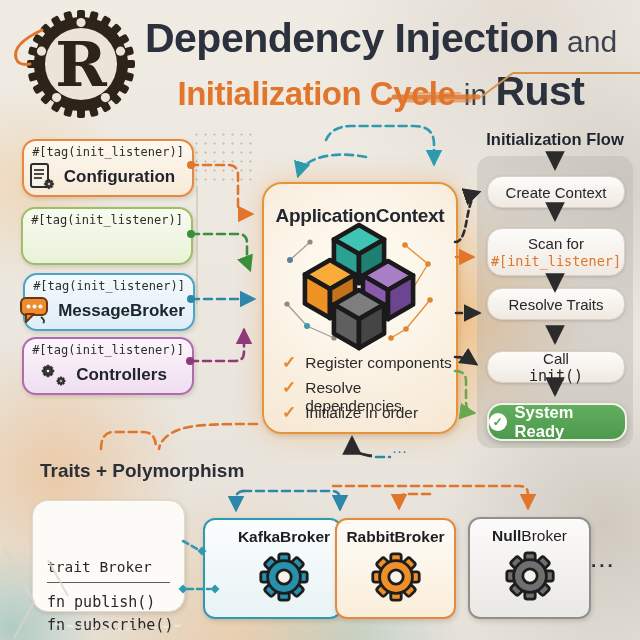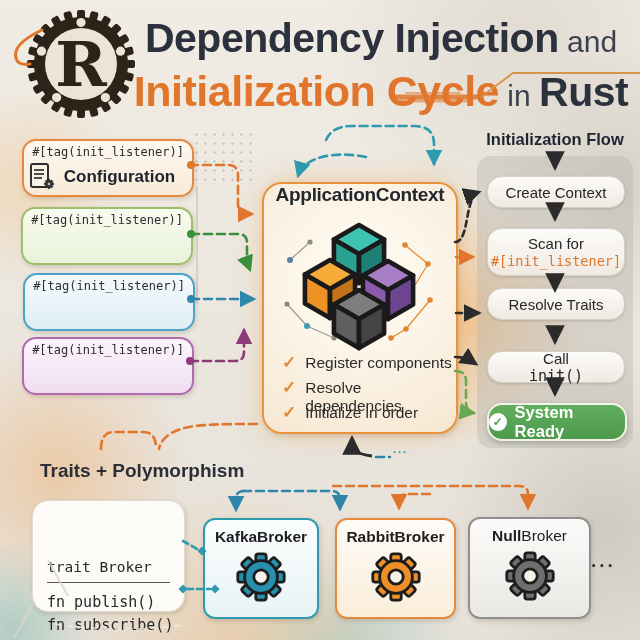--- a/index.html
+++ b/index.html
@@ -18,36 +18,36 @@
       radial-gradient(230px at 605px 525px, rgba(168,161,150,.38), transparent 72%),
       radial-gradient(260px at 520px 35px, rgba(208,201,191,.45), transparent 75%),
       linear-gradient(180deg,#f0ebe3,#e6e1d9);
   }
   .abs{position:absolute;}
   svg{display:block;}
   
   .title{left:128px;top:16px;width:506px;text-align:center;line-height:45px;}
   .t-bold{font-weight:bold;font-size:41px;color:#2b323d;letter-spacing:-.5px;}
   .t-reg{font-weight:400;font-size:30px;color:#3d434e;}
-  .t-orange{font-weight:bold;font-size:43px;color:#e0752b;letter-spacing:-.5px;}
+  .t-orange{font-weight:bold;font-size:33px;color:#e0752b;letter-spacing:-.5px;}
   
   .comp{width:168px;height:54px;border-radius:14px;border:2.5px solid;box-shadow:1px 2px 4px rgba(80,60,30,.18);}
   .comp .tag{font-family:"DejaVu Sans Mono",monospace;font-size:12px;color:#2e2e2e;text-align:center;margin-top:4px;}
   .comp .row{display:flex;align-items:center;justify-content:center;gap:7px;margin-top:3px;}
   .comp .nm{font-weight:bold;font-size:17px;color:#20242c;}
   .comp .ic{margin-left:-14px;}
   .c-config{border-color:#e8883c;background:linear-gradient(180deg,#fdf8f0,#f8ead7);}
   .c-db{border-color:#9dbf6a;background:linear-gradient(180deg,#f8fbf0,#e9f2d8);}
   .c-mb{border-color:#4aa3c8;background:linear-gradient(180deg,#f4fafd,#dfeef6);}
   .c-ct{border-color:#b06ab0;background:linear-gradient(180deg,#fcf5fc,#f0def0);}
   
   .appctx{left:262px;top:182px;width:192px;height:248px;border:2.5px solid #e8933c;border-radius:20px;
     background:radial-gradient(circle at 50% 38%,#fdf7ec 30%,#f6e7d2);
     box-shadow:0 0 26px rgba(240,170,90,.45),1px 2px 5px rgba(80,60,30,.2);}
-  .appctx .ttl{font-weight:bold;font-size:19px;text-align:center;margin-top:0;color:#23272f;letter-spacing:-.3px;}
+  .appctx .ttl{font-weight:bold;font-size:19px;text-align:center;margin-top:21px;color:#23272f;letter-spacing:-.3px;}
   .check-row{position:absolute;left:18px;display:flex;gap:9px;align-items:baseline;width:170px;}
   .check-mark{color:#e8872e;font-weight:bold;font-size:17px;}
   .check-txt{font-size:15.5px;color:#2b2b2b;}
   
   .flow-title{left:470px;top:130px;width:170px;text-align:center;font-weight:bold;font-size:16.5px;color:#1f2530;}
   .flow-panel{left:477px;top:156px;width:156px;height:292px;background:rgba(186,181,174,.42);border-radius:14px;}
   .pill{left:487px;width:136px;border-radius:15px;border:1px solid #d8d1c7;
     background:linear-gradient(180deg,#fdfcfa,#efe9e1);box-shadow:0 1px 3px rgba(0,0,0,.16);
     display:flex;flex-direction:column;align-items:center;justify-content:center;font-size:15px;color:#26262a;}
   .pill .mono{font-family:"DejaVu Sans Mono",monospace;}
@@ -61,21 +61,21 @@
   .traitbox{left:32px;top:500px;width:153px;height:112px;background:#fdfbf7;border:1px solid #e2dacd;border-radius:16px;
     box-shadow:1px 2px 5px rgba(80,60,30,.18);font-family:"DejaVu Sans Mono",monospace;color:#28282a;
     padding:10px 0 0 14px;box-sizing:border-box;}
   .traitbox .hd{font-size:14.5px;margin-top:48px;}
   .traitbox hr{border:none;border-top:1.5px solid #5a5a5a;margin:7px 14px 8px 0;}
   .traitbox .mt{font-size:15px;line-height:23px;}
   .impl{top:518px;height:97px;border-radius:12px;border:2.2px solid;box-shadow:1px 2px 5px rgba(80,60,30,.2);
     display:flex;flex-direction:column;align-items:center;}
   .impl .nm{font-size:15.5px;margin-top:8px;color:#1e1e22;}
   .impl .nm b{font-weight:bold;}
-  .i-kafka{left:203px;width:112px;border-color:#2e9ab0;background:linear-gradient(180deg,#fbfdfd,#e8f3f5);}
+  .i-kafka{left:203px;width:112px;border-color:#2e9ab0;background:linear-gradient(180deg,#fbfdfd,#e8f3f5);padding-left:23px;}
   .i-rabbit{left:335px;width:117px;border-color:#e8883c;background:linear-gradient(180deg,#fdfbf7,#fbeeda);}
   .i-null{left:468px;width:119px;height:98px;top:517px;border-color:#8f8f8f;background:linear-gradient(180deg,#fcfbf9,#e9e8e5);}
   .dots-more{left:591px;top:550px;font-size:19px;font-weight:bold;color:#2f2f2f;letter-spacing:3px;}
   .dots-blue{left:393px;top:443px;font-size:11px;font-weight:bold;color:#2e86ab;letter-spacing:2px;}
   
   .halftone{left:192px;top:130px;width:60px;height:56px;opacity:.45;
     background-image:radial-gradient(#a89f92 1.2px,transparent 1.4px);background-size:9px 9px;}
   .vline{left:196px;top:186px;width:1.5px;height:118px;background:#cdc5b9;opacity:.65;}
 </style>
 </head>
@@ -257,24 +257,42 @@
       <span class="nm">Configuration</span>
     </div>
   </div>
 
   <div class="abs comp c-db" style="left:21px;top:207px;z-index:3;">
     <div class="tag">#[tag(init_listener)]</div>
   </div>
 
   <div class="abs comp c-mb" style="left:23px;top:273px;z-index:3;">
     <div class="tag">#[tag(init_listener)]</div>
+    <div class="row">
+      <svg class="ic" width="32" height="30" viewBox="0 0 32 30">
+        <rect x="2" y="2" width="26" height="17" rx="5" fill="#ee8b2e" stroke="#6e3610" stroke-width="2"></rect>
+        <path d="M 7,18 L 7,26 L 15,18 Z" fill="#ee8b2e" stroke="#6e3610" stroke-width="2" stroke-linejoin="round"></path>
+        <circle cx="9.5" cy="10.5" r="2" fill="#fff"></circle>
+          <circle cx="15.5" cy="10.5" r="2" fill="#fff"></circle>
+          <circle cx="21.5" cy="10.5" r="2" fill="#fff"></circle>
+        <path d="M 22,21 Q 27,25 24,27" fill="none" stroke="#333" stroke-width="1.8"></path>
+      </svg>
+      <span class="nm">MessageBroker</span>
+    </div>
   </div>
 
   <div class="abs comp c-ct" style="left:22px;top:337px;z-index:3;">
     <div class="tag">#[tag(init_listener)]</div>
+    <div class="row">
+      <svg class="ic" width="34" height="30" viewBox="0 0 34 30">
+        <use href="#gear" transform="translate(13,11) scale(0.20)" fill="#3a3a3a"></use>
+        <use href="#gear" transform="translate(26,21) scale(0.145)" fill="#3a3a3a"></use>
+      </svg>
+      <span class="nm">Controllers</span>
+    </div>
   </div>
 
   <div class="abs appctx" style="z-index:3;">
     <div class="ttl">ApplicationContext</div>
     <svg class="abs" width="192" height="132" viewBox="0 0 192 132" style="left:0;top:36px;">
       <g stroke="#9a938a" stroke-width="1.3" fill="none" opacity=".9">
         <polyline points="46,22 26,40"></polyline>
           <polyline points="23,84 43,106 70,118"></polyline>
       </g>
       <g fill="#8f8a82">

